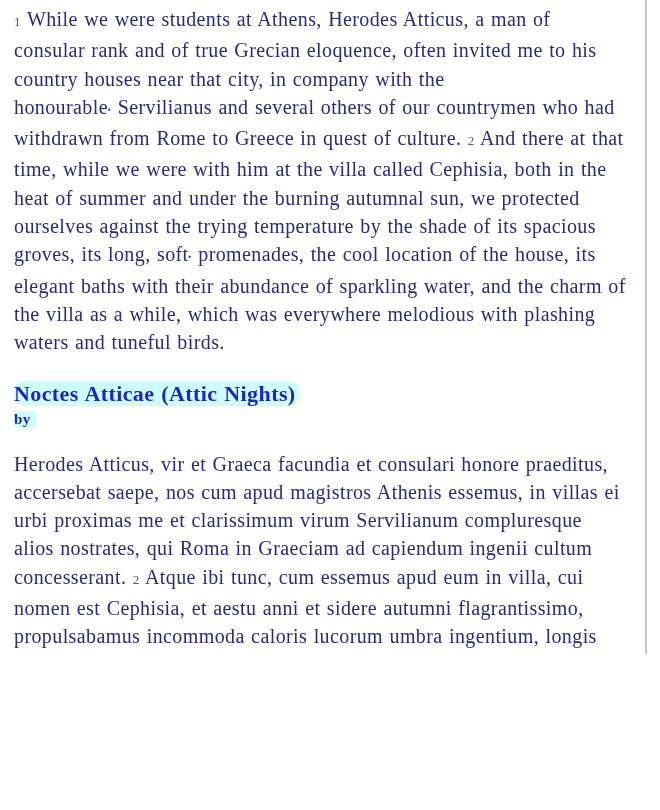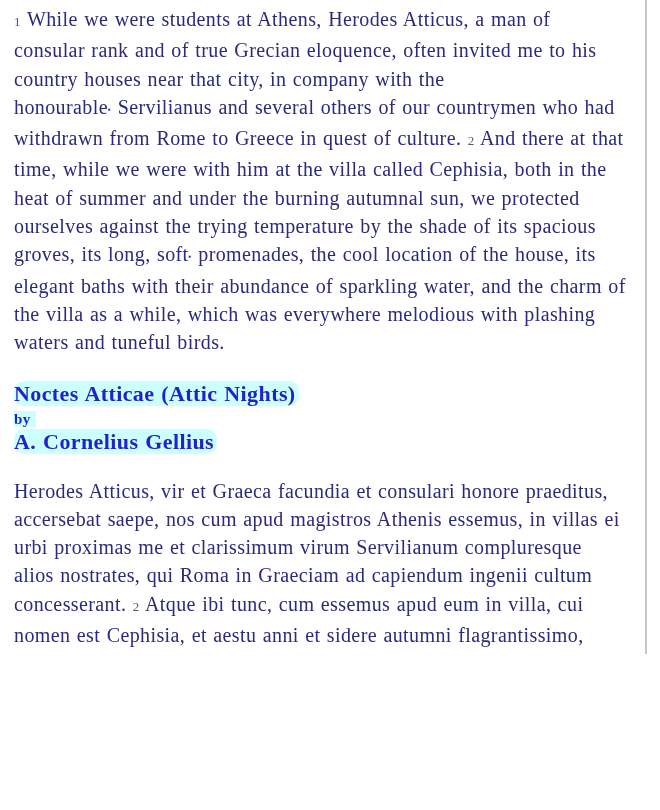--- a/index.html
+++ b/index.html
@@ -87,23 +87,20 @@
 
     <p class="para"><span class="seg-sect">1</span><span class="seg-text"> While we were students at Athens, Herodes Atticus, a man of consular rank and of true Grecian eloquence, often invited me to his country houses near that city, in company with the honourable</span><span class="seg-fn">▪</span><span class="seg-text">&nbsp;Servilianus and several others of our countrymen who had withdrawn from Rome to Greece in quest of culture. </span><span class="seg-sect">2</span><span class="seg-text"> And there at that time, while we were with him at the villa called Cephisia, both in the heat of summer and under the burning autumnal sun, we protected ourselves against the trying temperature by the shade of its spacious groves, its long, soft</span><span class="seg-fn">▪</span><span class="seg-text">&nbsp;promenades, the cool location of the house, its elegant baths with their abundance of sparkling water, and the charm of the villa as a while, which was everywhere melodious with plashing waters and tuneful birds.</span></p>
 
     <div class="title-block">
       <div class="title-line">
         <span class="hl-cyan big-title">Noctes Atticae (Attic Nights)</span>
       </div>
       <div class="by-line">
         <span class="hl-cyan by-label">by</span>
       </div>
-      <div class="title-line">
-        <span class="hl-cyan big-title">A. Cornelius Gellius</span>
-      </div>
     </div>
 
     <p class="para"><span class="seg-text">Herodes Atticus, vir et Graeca facundia et consulari honore praeditus, accersebat saepe, nos cum apud magistros Athenis essemus, in villas ei urbi proximas me et clarissimum virum Servilianum compluresque alios nostrates, qui Roma in Graeciam ad capiendum ingenii cultum concesserant. </span><span class="seg-sect">2</span><span class="seg-text"> Atque ibi tunc, cum essemus apud eum in villa, cui nomen est Cephisia, et aestu anni et sidere autumni flagrantissimo, propulsabamus incommoda caloris lucorum umbra ingentium, longis ambulacris et mollibus, aedium positu refrigeranti, lavacris nitidis et abundis et collucentibus totiusque villae venustate aquis undique canoris atque avibus personante.</span></p>
 
     <div class="title-block latin-title-block">
       <div class="title-line">
         <span class="hl-pink big-title underlined">Noctium Atticarum</span>
       </div>
       <div class="title-line">
         <span class="hl-pink big-title">A. Gellii</span>

